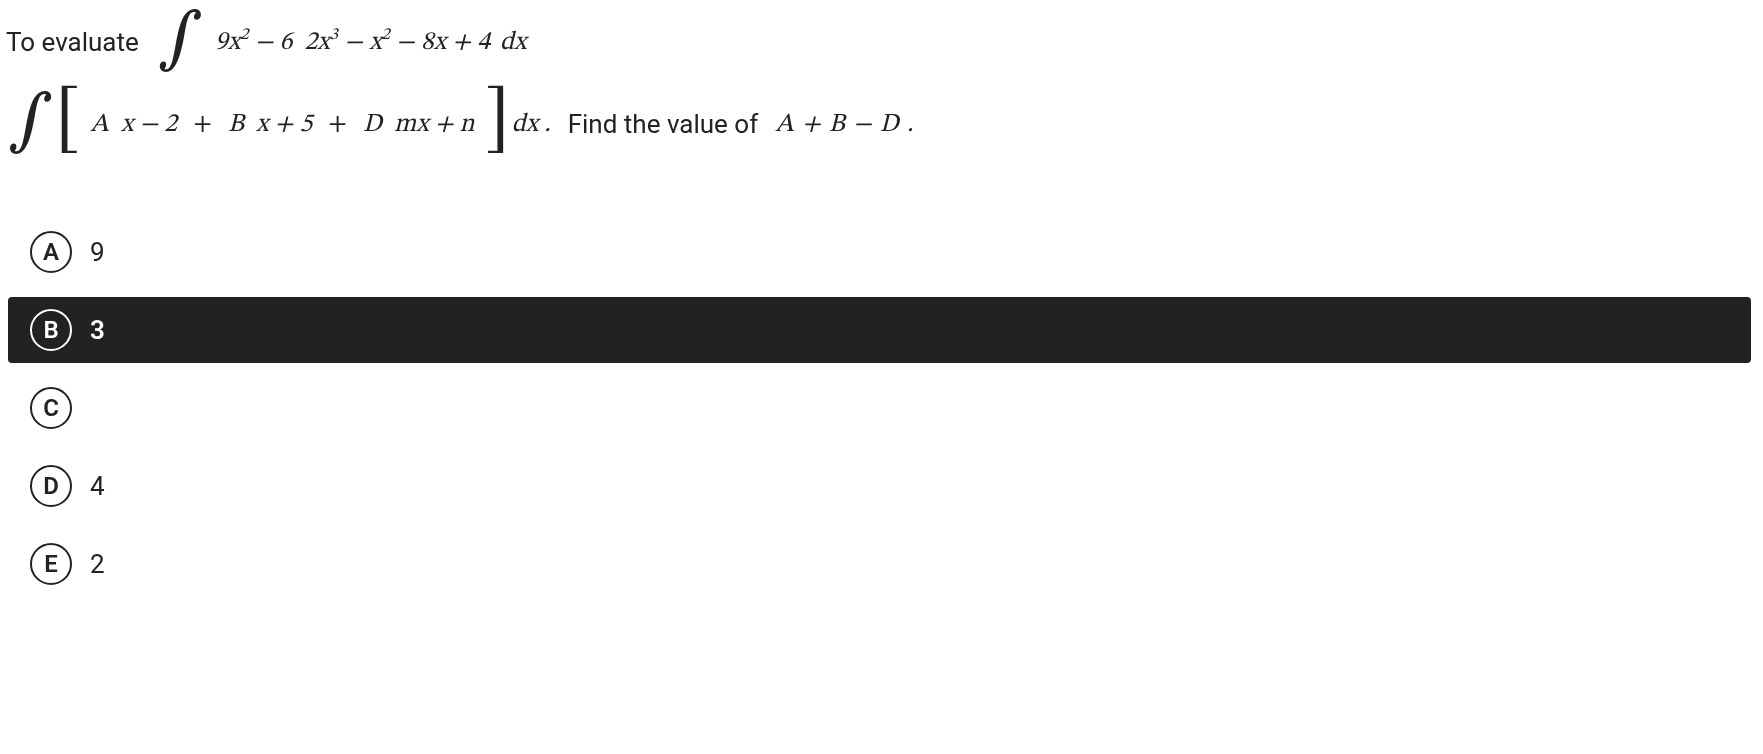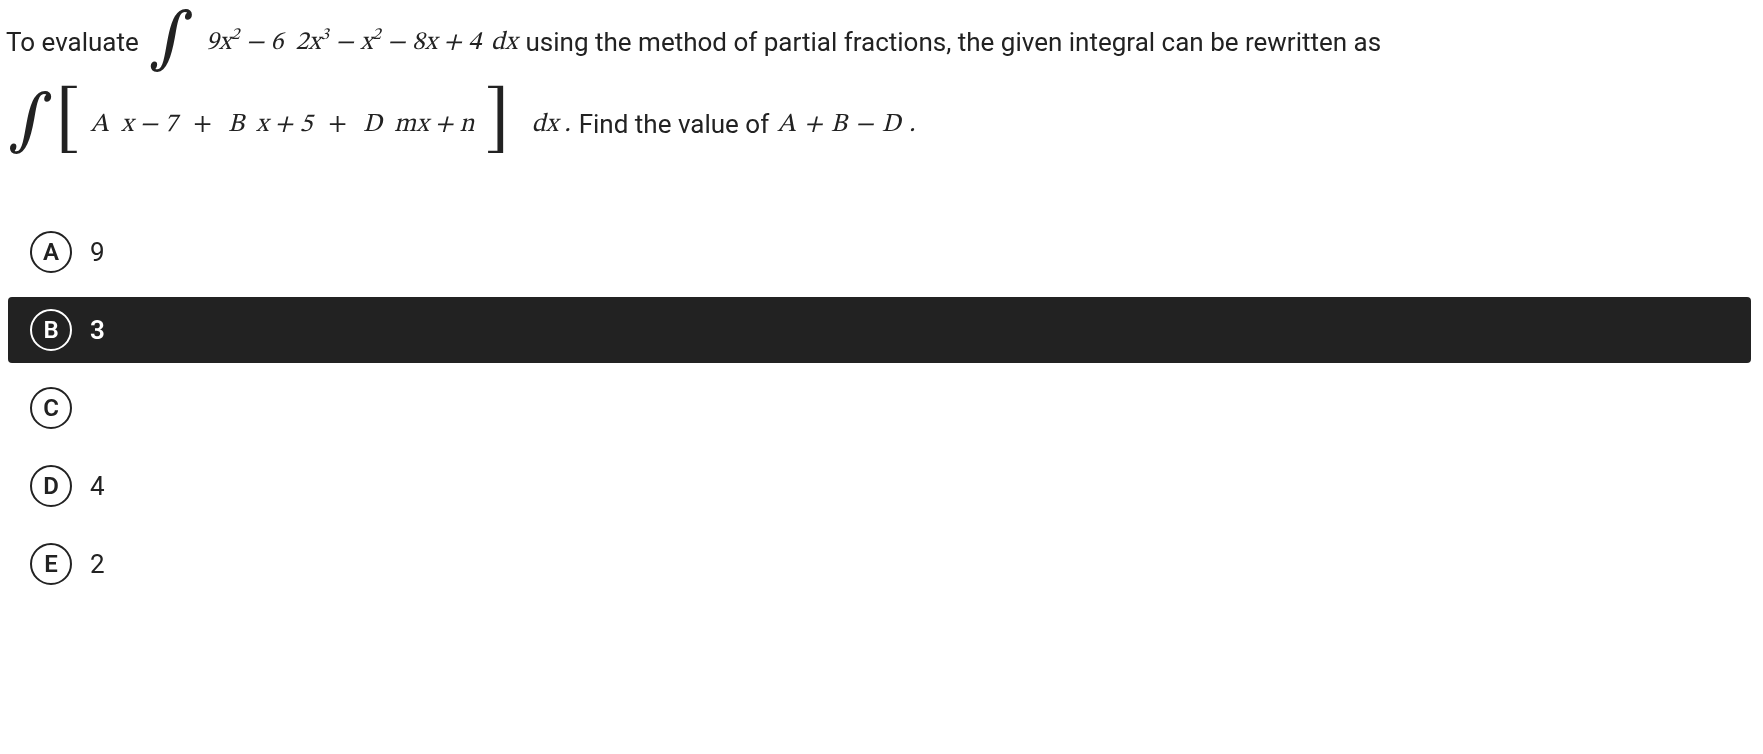--- a/index.html
+++ b/index.html
@@ -13,21 +13,21 @@
     width: 1763px;
   }
   .question {
     padding: 6px 6px 18px 6px;
     line-height: 1.4;
   }
   .q-line {
     display: flex;
     align-items: center;
     flex-wrap: wrap;
-    gap: 8px;
+    gap: 17px;
     margin-bottom: 10px;
   }
   .math {
     font-family: "Cambria Math", "STIX Two Math", "Latin Modern Math", "Times New Roman", serif;
     font-style: italic;
     display: inline-flex;
     align-items: center;
   }
   .math .upright { font-style: normal; }
   .int {
@@ -111,46 +111,45 @@
     <span class="plain-text">To evaluate</span>
     <span class="math">
       <span class="int">∫</span>
       <span class="frac">
         <span class="num"><i>9x</i><span class="sup">2</span> − 6</span>
         <span class="bar"></span>
         <span class="den"><i>2x</i><span class="sup">3</span> − <i>x</i><span class="sup">2</span> − 8<i>x</i> + 4</span>
       </span>
       <span>dx</span>
     </span>
-    <span class="plain-text"> using the method of partial fractions, the given integral can be rewritten as</span>
   </div>
 
   <div class="q-line">
     <span class="math">
       <span class="int">∫</span>
       <span class="bigbracket">[</span>
       <span class="frac">
         <span class="num">A</span>
         <span class="bar"></span>
-        <span class="den">x − 7</span>
+        <span class="den">x − 2</span>
       </span>
       <span class="upright" style="margin:0 6px;">+</span>
       <span class="frac">
         <span class="num">B</span>
         <span class="bar"></span>
         <span class="den">x + 5</span>
       </span>
       <span class="upright" style="margin:0 6px;">+</span>
       <span class="frac">
         <span class="num">D</span>
         <span class="bar"></span>
         <span class="den">mx + n</span>
       </span>
       <span class="bigbracket">]</span>
-      <span style="margin-left:22px">dx .</span>
+      <span style="margin-left:2px">dx .</span>
     </span>
     <span class="plain-text"> Find the value of </span>
     <span class="math" style="letter-spacing:1px;text-align:right;">A  +  B  −  D .</span>
   </div>
 
 </div>
 
 <div class="choices">
   <div class="choice">
     <div class="choice-letter">A</div>

